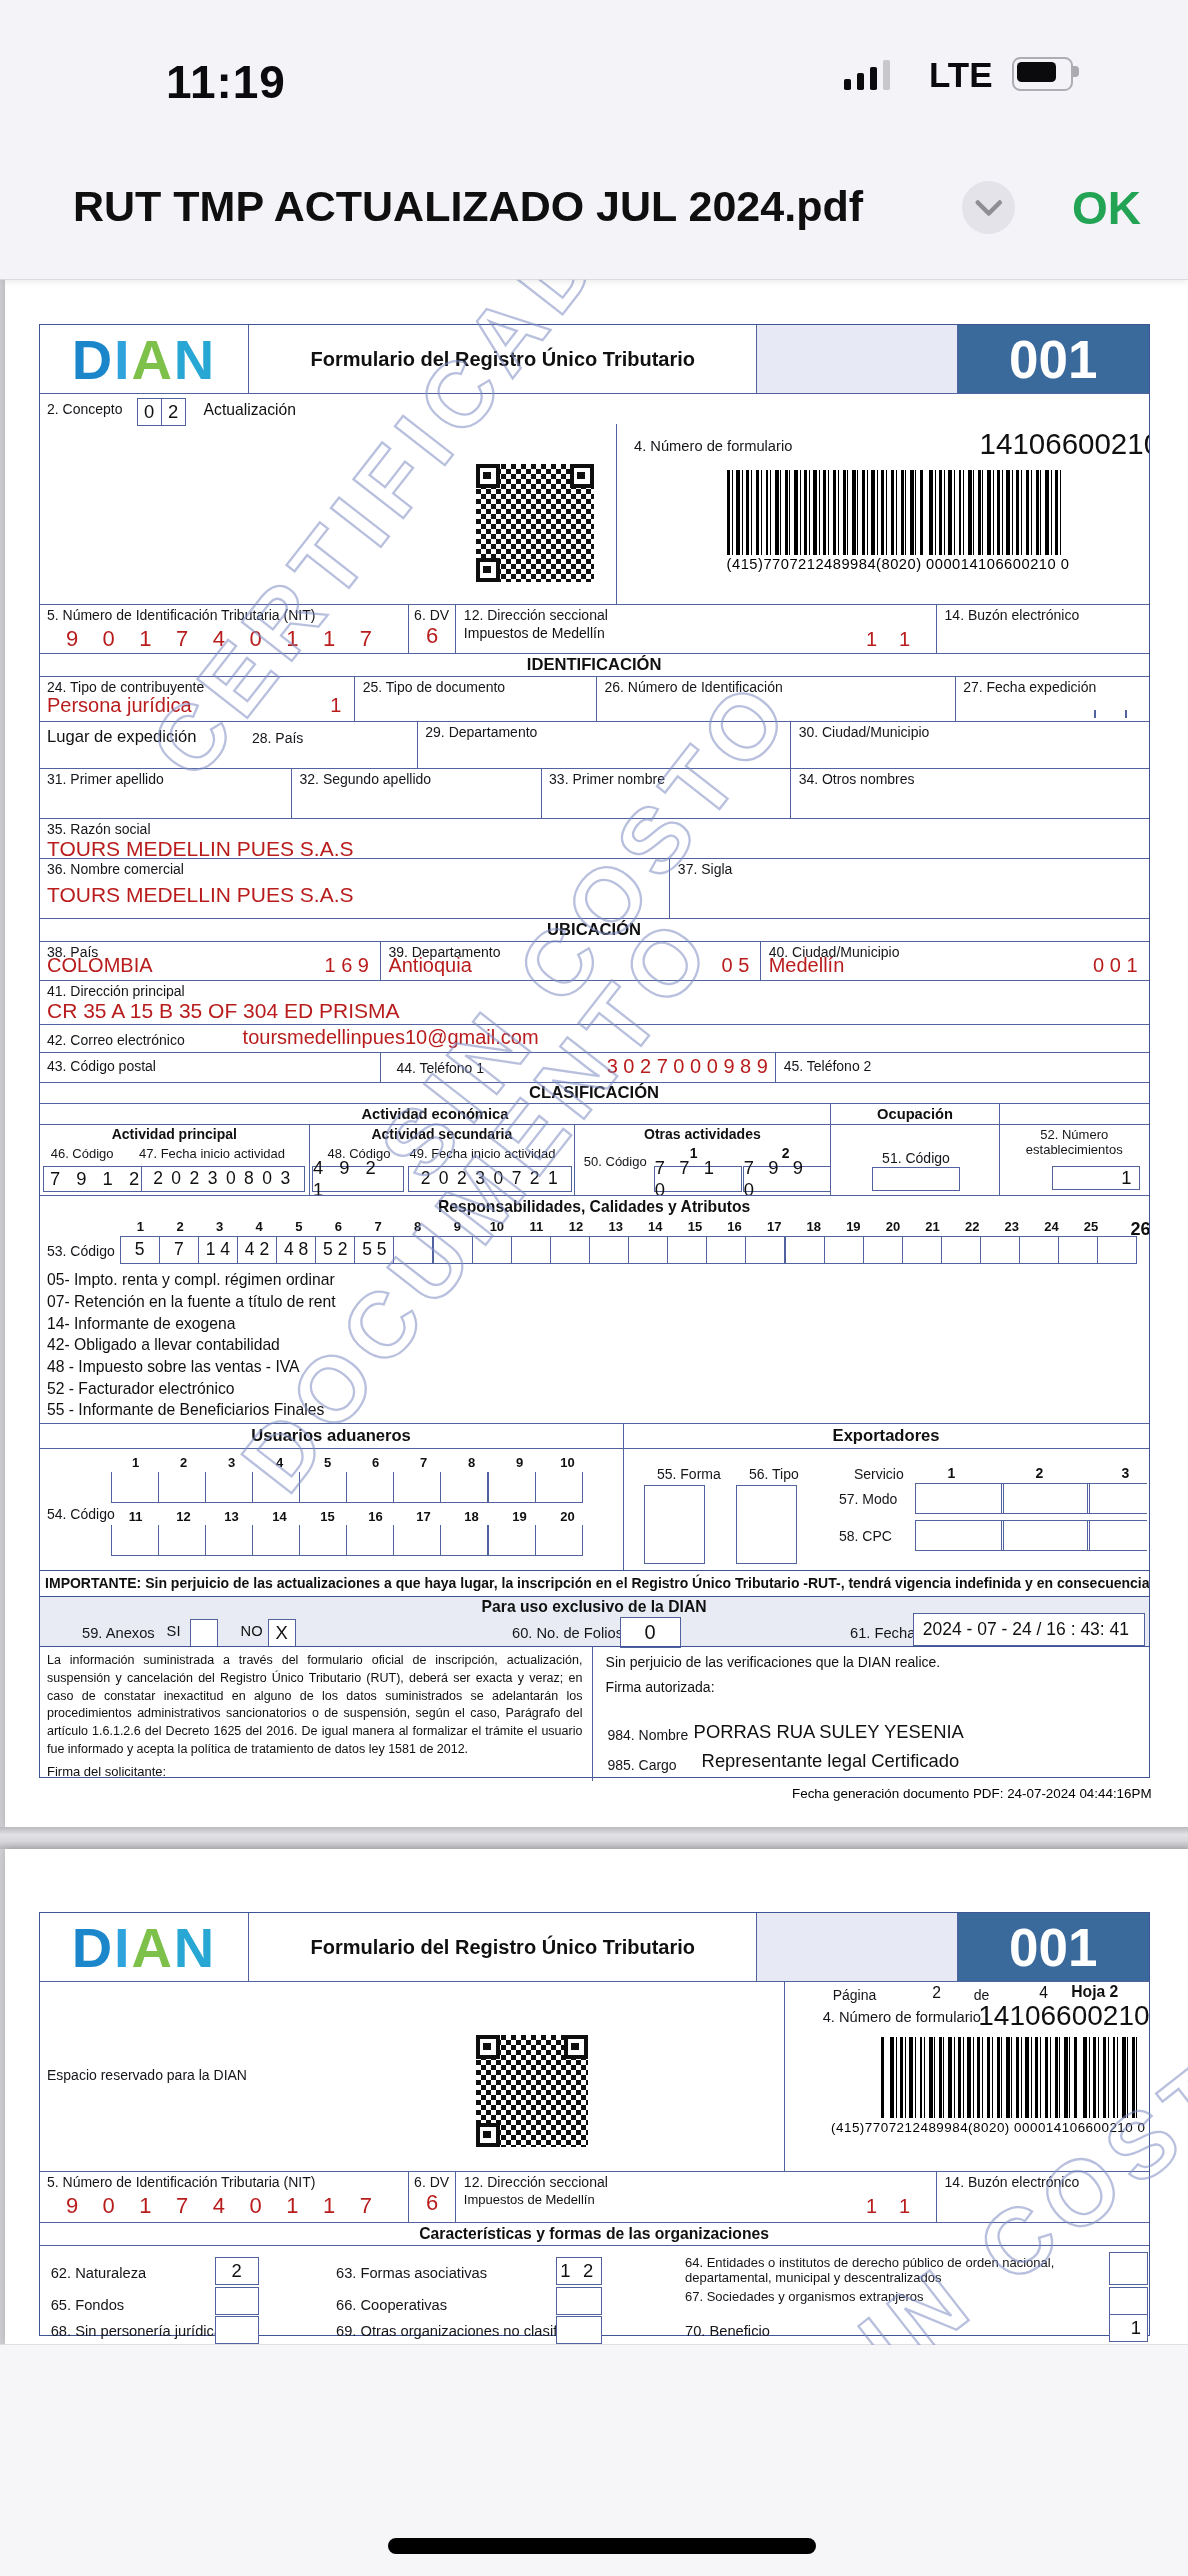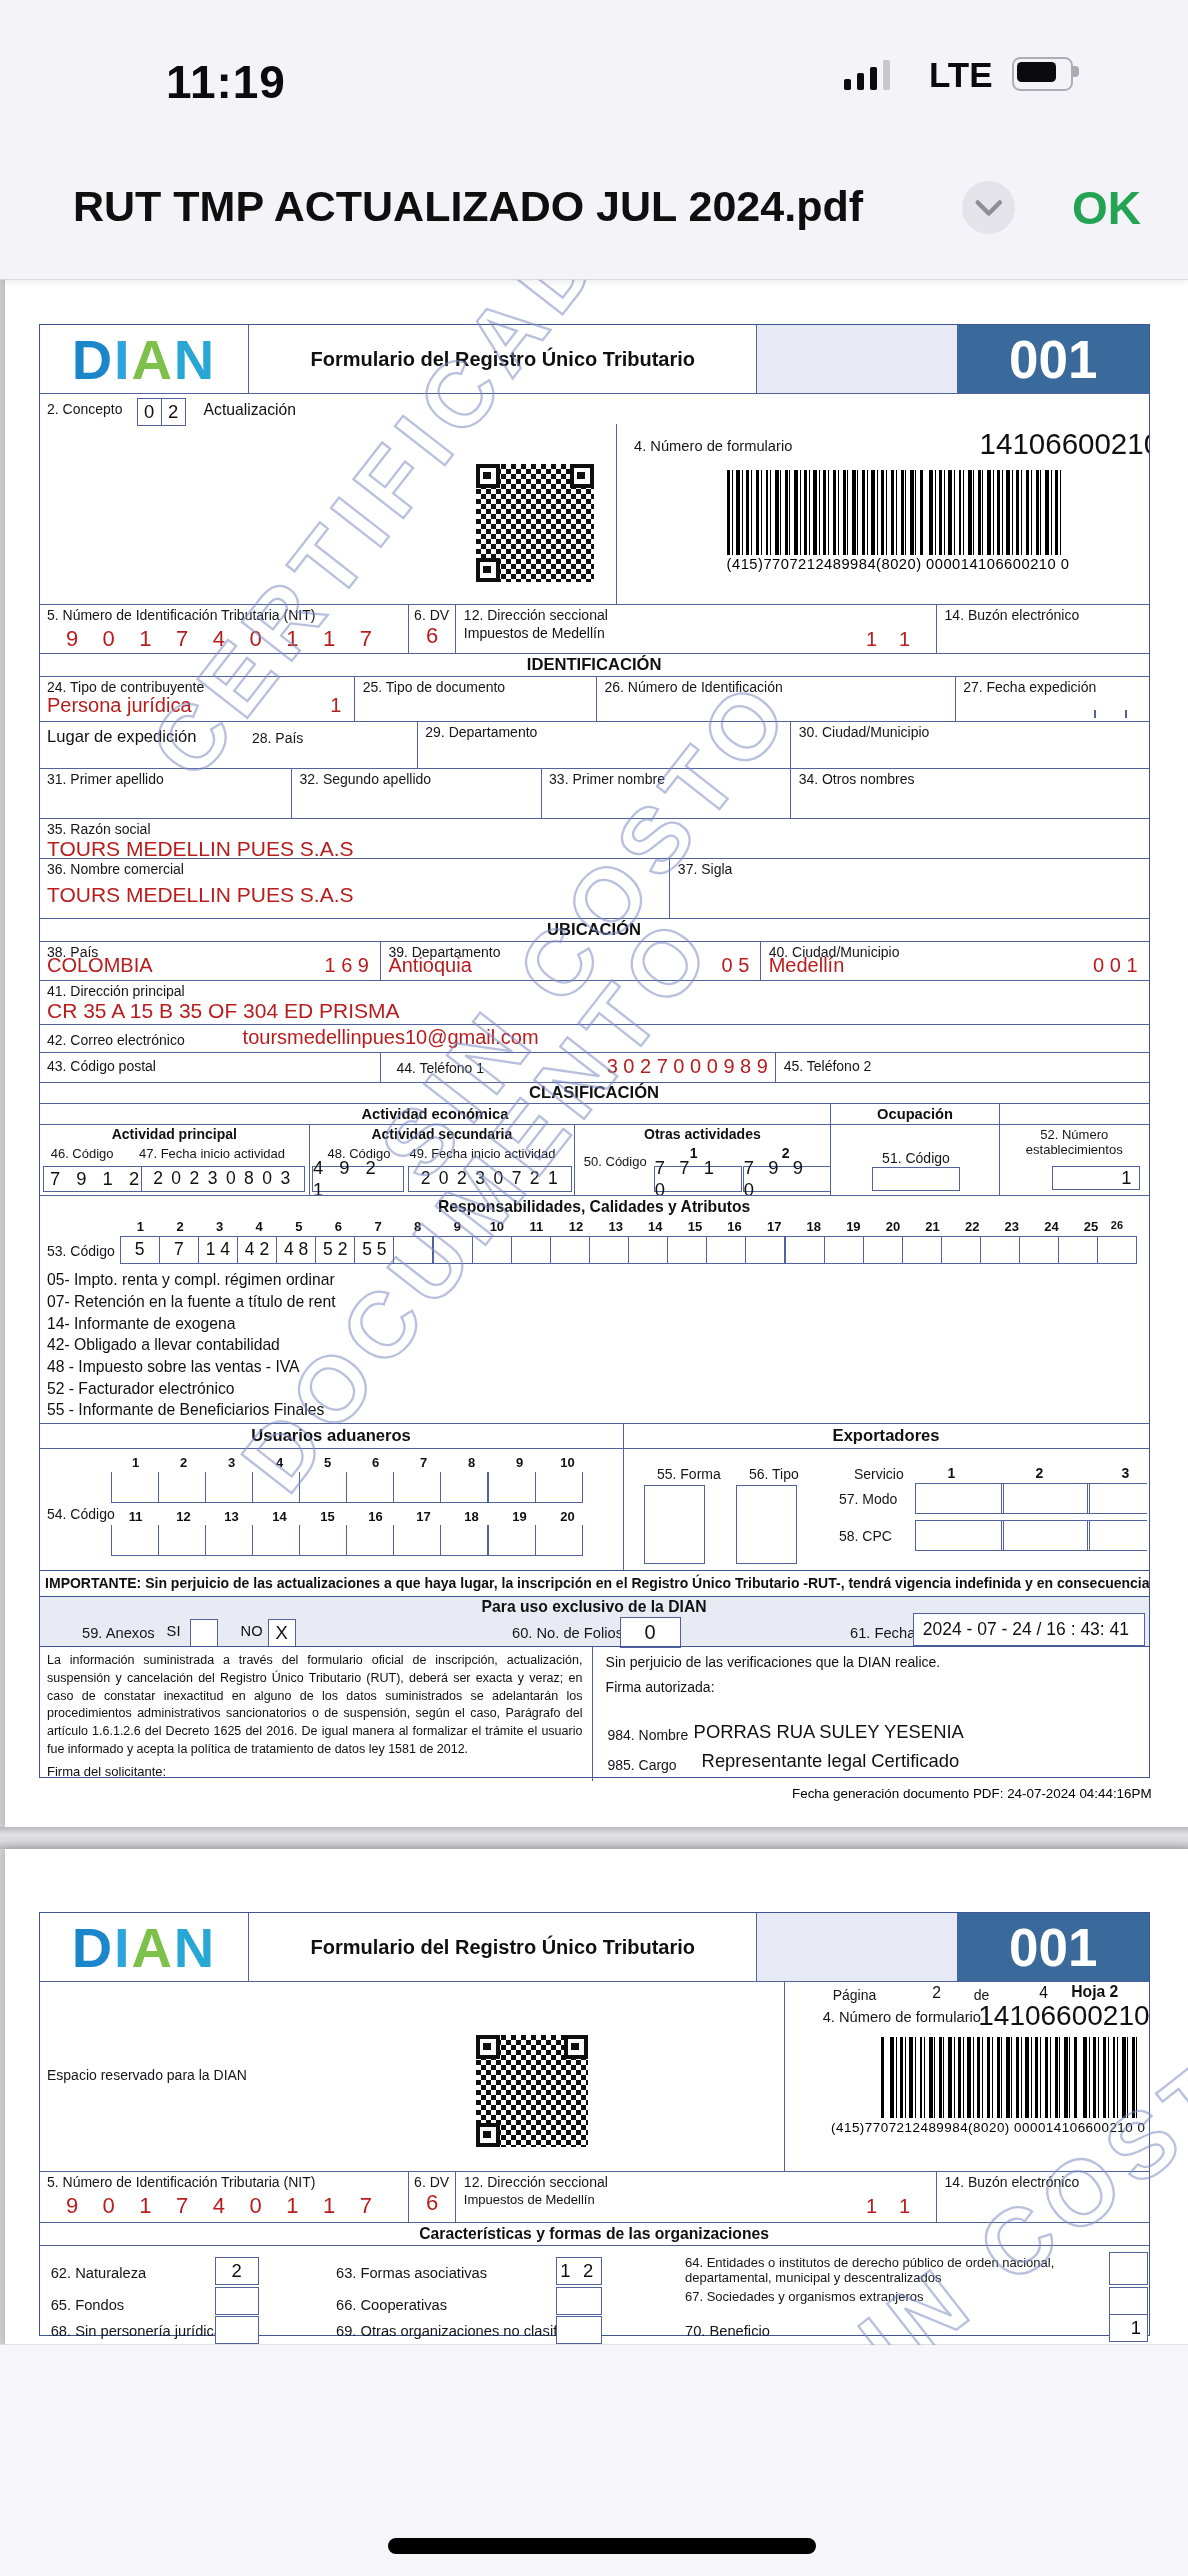--- a/index.html
+++ b/index.html
@@ -315,21 +315,21 @@
                 <span style="width:40px;text-align:center;font-weight:700;font-size:13px;padding-top:1.8px">16</span>
                 <span style="width:40px;text-align:center;font-weight:700;font-size:13px;padding-top:1.8px">17</span>
                 <span style="width:40px;text-align:center;font-weight:700;font-size:13px;padding-top:1.8px">18</span>
                 <span style="width:40px;text-align:center;font-weight:700;font-size:13px;padding-top:1.8px">19</span>
                 <span style="width:40px;text-align:center;font-weight:700;font-size:13px;padding-top:1.8px">20</span>
                 <span style="width:40px;text-align:center;font-weight:700;font-size:13px;padding-top:1.8px">21</span>
                 <span style="width:40px;text-align:center;font-weight:700;font-size:13px;padding-top:1.8px">22</span>
                 <span style="width:40px;text-align:center;font-weight:700;font-size:13px;padding-top:1.8px">23</span>
                 <span style="width:40px;text-align:center;font-weight:700;font-size:13px;padding-top:1.8px">24</span>
                 <span style="width:40px;text-align:center;font-weight:700;font-size:13px;padding-top:1.8px">25</span>
-                <span style="width:40px;text-align:left;font-weight:700;font-size:11px;padding-top:1.8px">26</span>
+                <span style="width:40px;text-align:right;font-weight:700;font-size:18px;padding-top:1.8px">26</span>
               </div>
             <span class="abs lb" style="left:0;top:24px">53. Código</span>
             <div class="abs" style="left:81px;top:18.4px;width:1030px;display:flex">
 
             <span style="width:40px;height:28px;box-sizing:border-box;border:0.9px solid #51629F;margin-left:-0.9px;font-size:17.5px;display:flex;align-items:center;justify-content:center;white-space:nowrap">5</span>
                 <span style="width:40px;height:28px;box-sizing:border-box;border:0.9px solid #51629F;margin-left:-0.9px;font-size:17.5px;display:flex;align-items:center;justify-content:center;white-space:nowrap">7</span>
                 <span style="width:40px;height:28px;box-sizing:border-box;border:0.9px solid #51629F;margin-left:-0.9px;font-size:17.5px;display:flex;align-items:center;justify-content:center;white-space:nowrap">1 4</span>
                 <span style="width:40px;height:28px;box-sizing:border-box;border:0.9px solid #51629F;margin-left:-0.9px;font-size:17.5px;display:flex;align-items:center;justify-content:center;white-space:nowrap">4 2</span>
                 <span style="width:40px;height:28px;box-sizing:border-box;border:0.9px solid #51629F;margin-left:-0.9px;font-size:17.5px;display:flex;align-items:center;justify-content:center;white-space:nowrap">4 8</span>
                 <span style="width:40px;height:28px;box-sizing:border-box;border:0.9px solid #51629F;margin-left:-0.9px;font-size:17.5px;display:flex;align-items:center;justify-content:center;white-space:nowrap">5 2</span>

